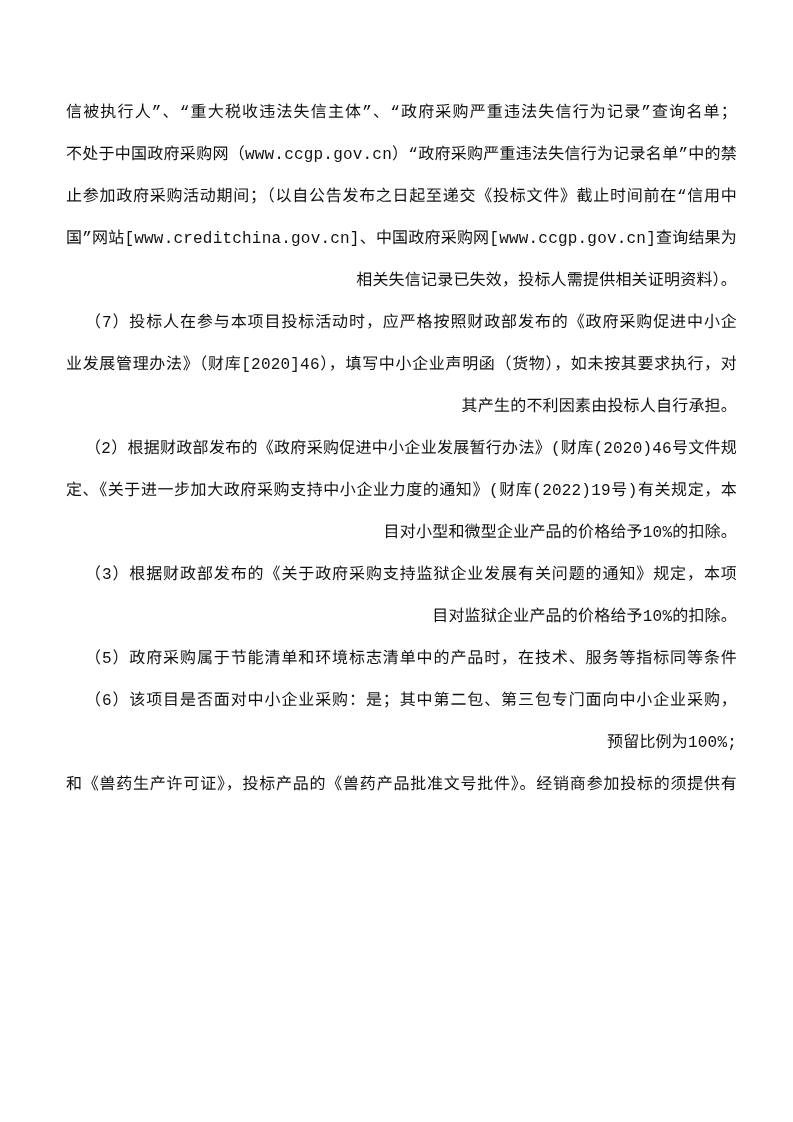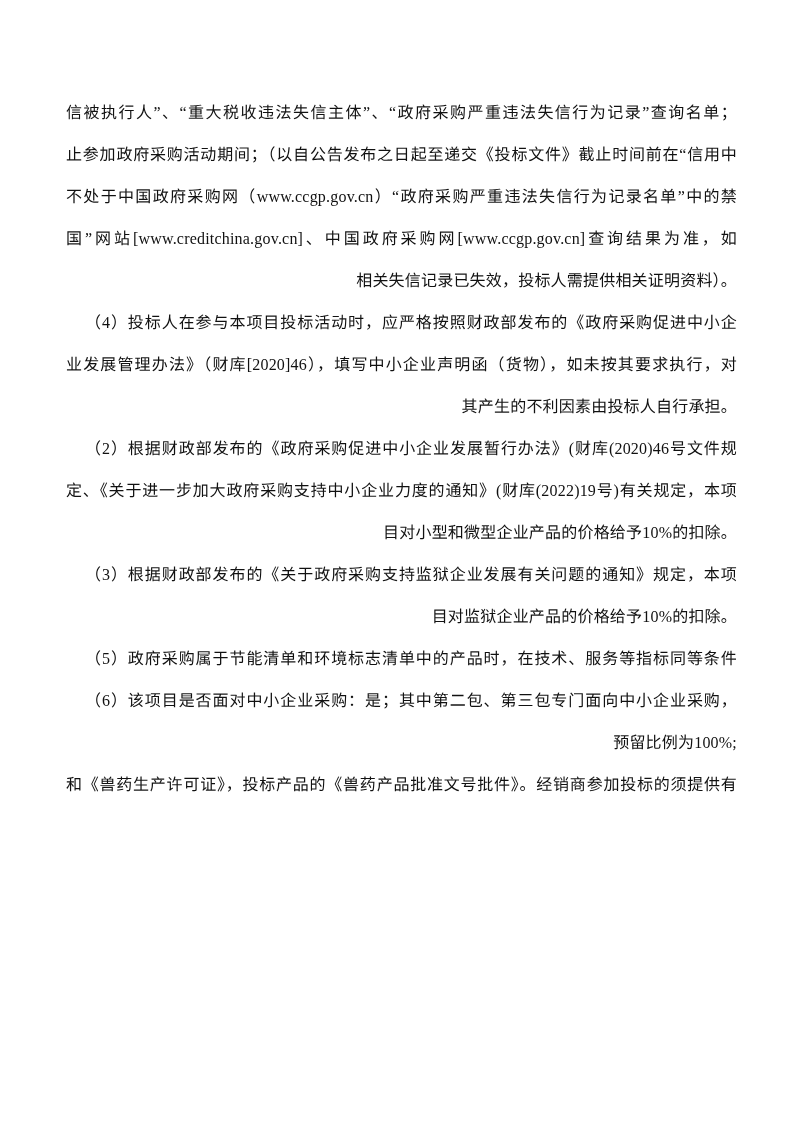--- a/index.html
+++ b/index.html
@@ -7,21 +7,21 @@
     padding: 0;
     background: #ffffff;
   }
   .page {
     position: relative;
     width: 793px;
     height: 1122px;
     background: #ffffff;
     box-sizing: border-box;
     padding: 92px 56px 0 66px;
-    font-family: Liberation Serif, serif;
+    font-family: Liberation Mono, monospace;
     font-size: 16px;
     line-height: 42px;
     color: #111111;
     overflow: hidden;
   }
   .para { margin: 0; padding: 0; }
   .line {
     width: 100%;
     height: 42px;
     overflow: hidden;
@@ -38,29 +38,29 @@
   .ind2 { text-indent: 29px; }  
   .ind3 { text-indent: 31px; }  
 </style>
 </head>
 <body>
 
 <div class="page">
 
   <div class="para">
     <div class="line j">信被执行人”、“重大税收违法失信主体”、“政府采购严重违法失信行为记录”查询名单；</div>
+    <div class="line j">不处于中国政府采购网（www.ccgp.gov.cn）“政府采购严重违法失信行为记录名单”中的禁</div>
     <div class="line j">止参加政府采购活动期间；（以自公告发布之日起至递交《投标文件》截止时间前在“信用中</div>
-    <div class="line j">不处于中国政府采购网（www.ccgp.gov.cn）“政府采购严重违法失信行为记录名单”中的禁</div>
     <div class="line j">国”网站[www.creditchina.gov.cn]、中国政府采购网[www.ccgp.gov.cn]查询结果为准，如</div>
     <div class="line">相关失信记录已失效，投标人需提供相关证明资料）。</div>
   </div>
 
 
   <div class="para">
-    <div class="line j ind1">（4）投标人在参与本项目投标活动时，应严格按照财政部发布的《政府采购促进中小企</div>
+    <div class="line j ind1">（7）投标人在参与本项目投标活动时，应严格按照财政部发布的《政府采购促进中小企</div>
     <div class="line j">业发展管理办法》（财库[2020]46），填写中小企业声明函（货物），如未按其要求执行，对</div>
     <div class="line">其产生的不利因素由投标人自行承担。</div>
   </div>
 
   <div class="para">
     <div class="line j ind1">（2）根据财政部发布的《政府采购促进中小企业发展暂行办法》(财库(2020)46号文件规</div>
     <div class="line j">定、《关于进一步加大政府采购支持中小企业力度的通知》(财库(2022)19号)有关规定，本项</div>
     <div class="line">目对小型和微型企业产品的价格给予10%的扣除。</div>
   </div>
 

